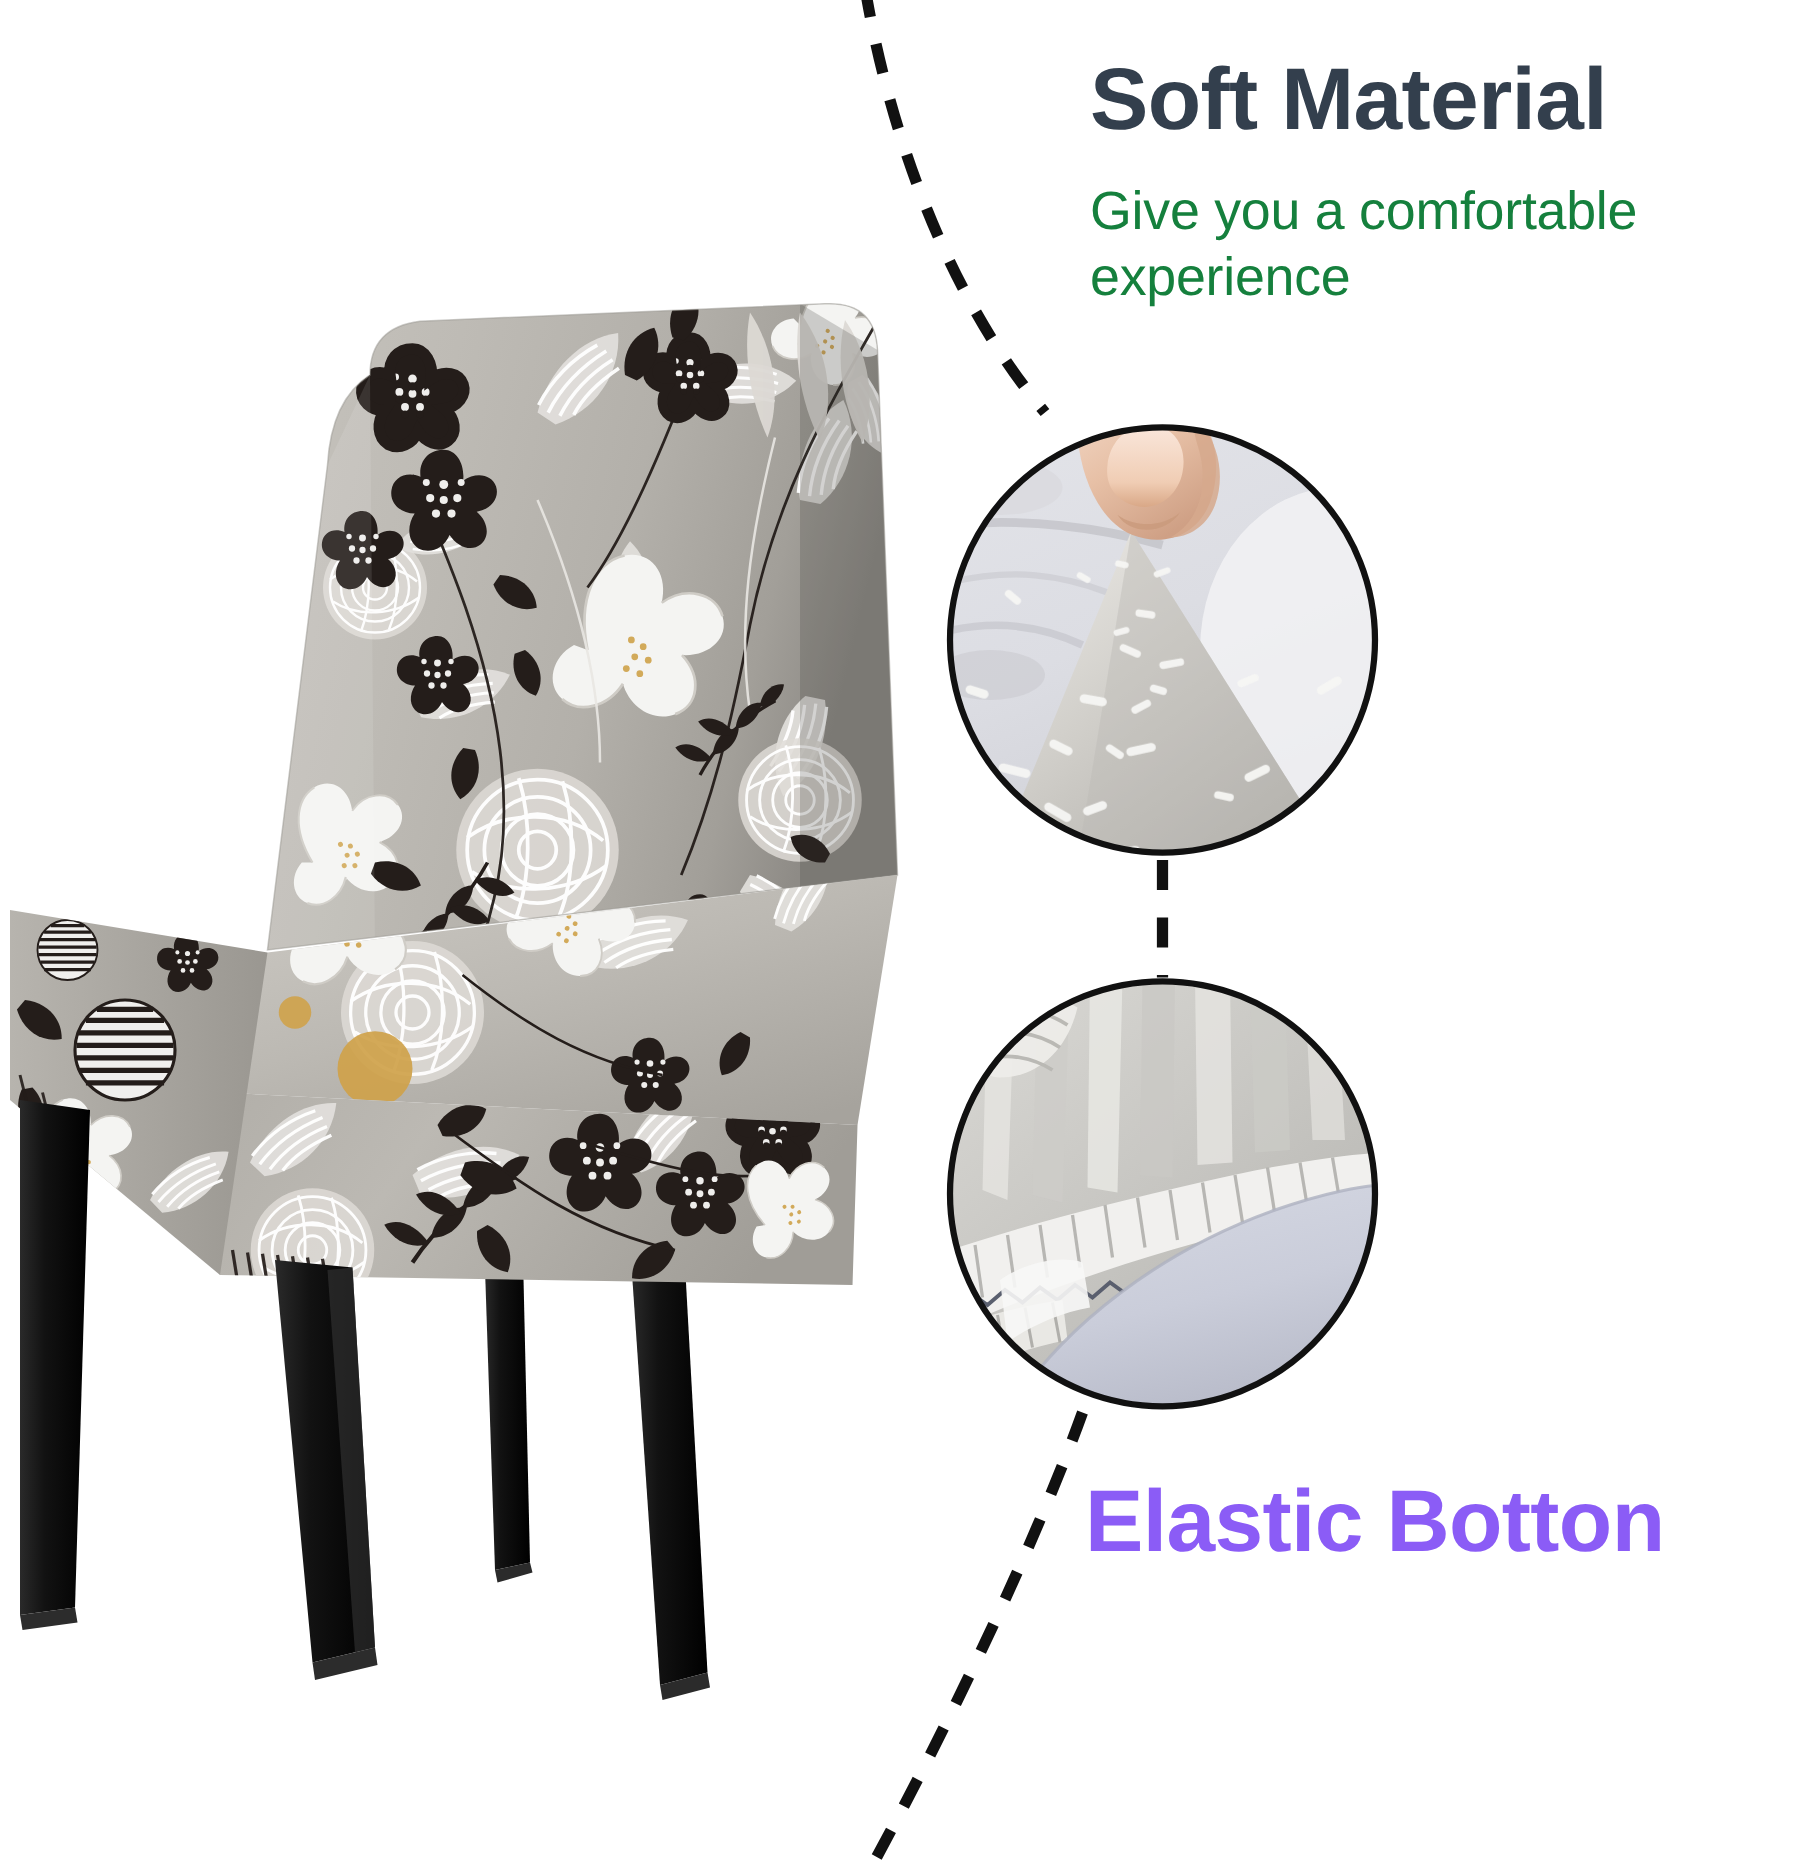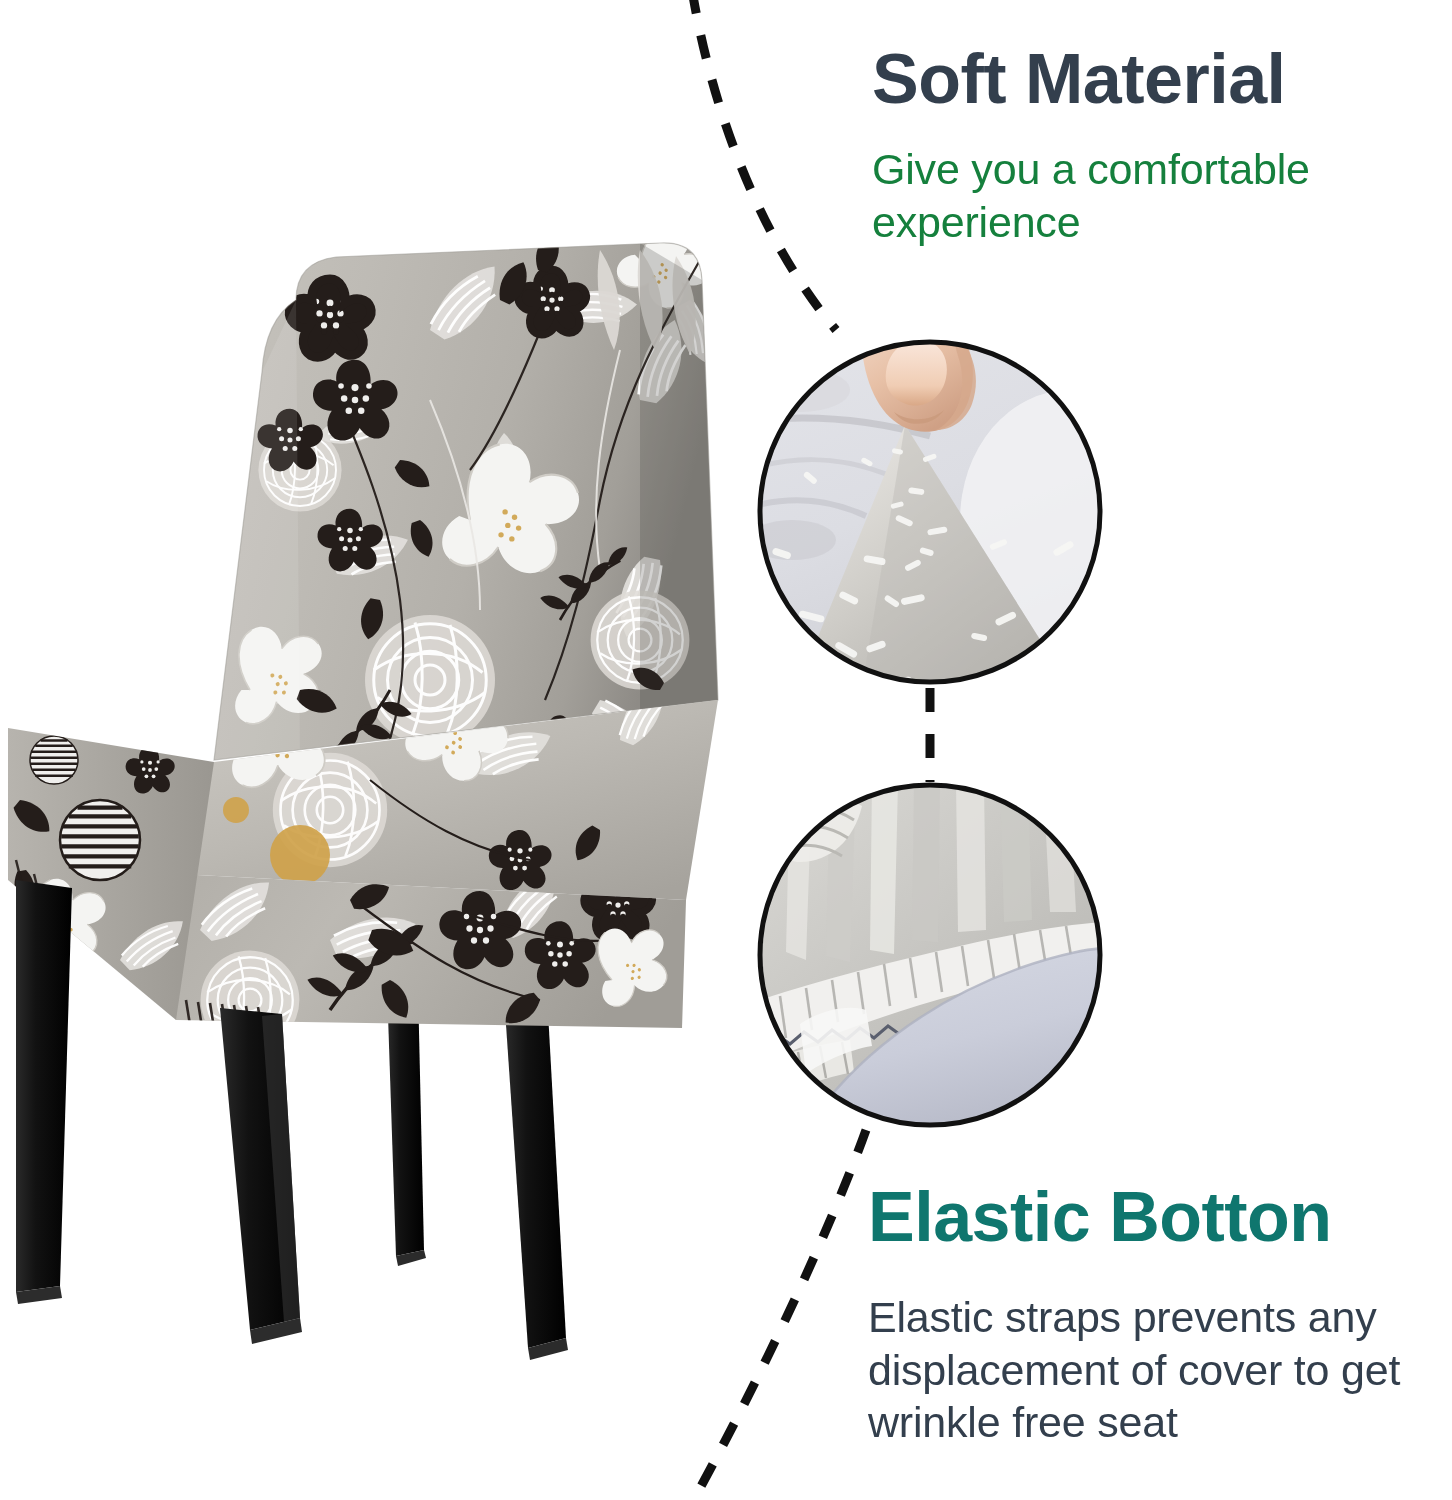--- a/index.html
+++ b/index.html
@@ -504,17 +504,16 @@
     </g>
     <circle cx="930" cy="955" r="170" fill="none" stroke="#111111" stroke-width="5"></circle>
   </svg>
 
   <div class="txtblock" id="block-soft">
     <div class="headline" style="color: rgb(51, 63, 77);">Soft Material</div>
     <div class="body" style="color: #15803d;">Give you a comfortable experience</div>
   </div>
 
   <div class="txtblock" id="block-elastic">
-    <div class="headline" style="color: #0f766e;">Elastic Botton</div>
-    <div class="body" style="color: rgb(51, 63, 77);">Elastic straps prevents any displacement of cover to get wrinkle free seat</div>
+    <div class="headline" style="color: #8b5cf6;">Elastic Botton</div>
   </div>
 
 </div>
 
 </body></html>

